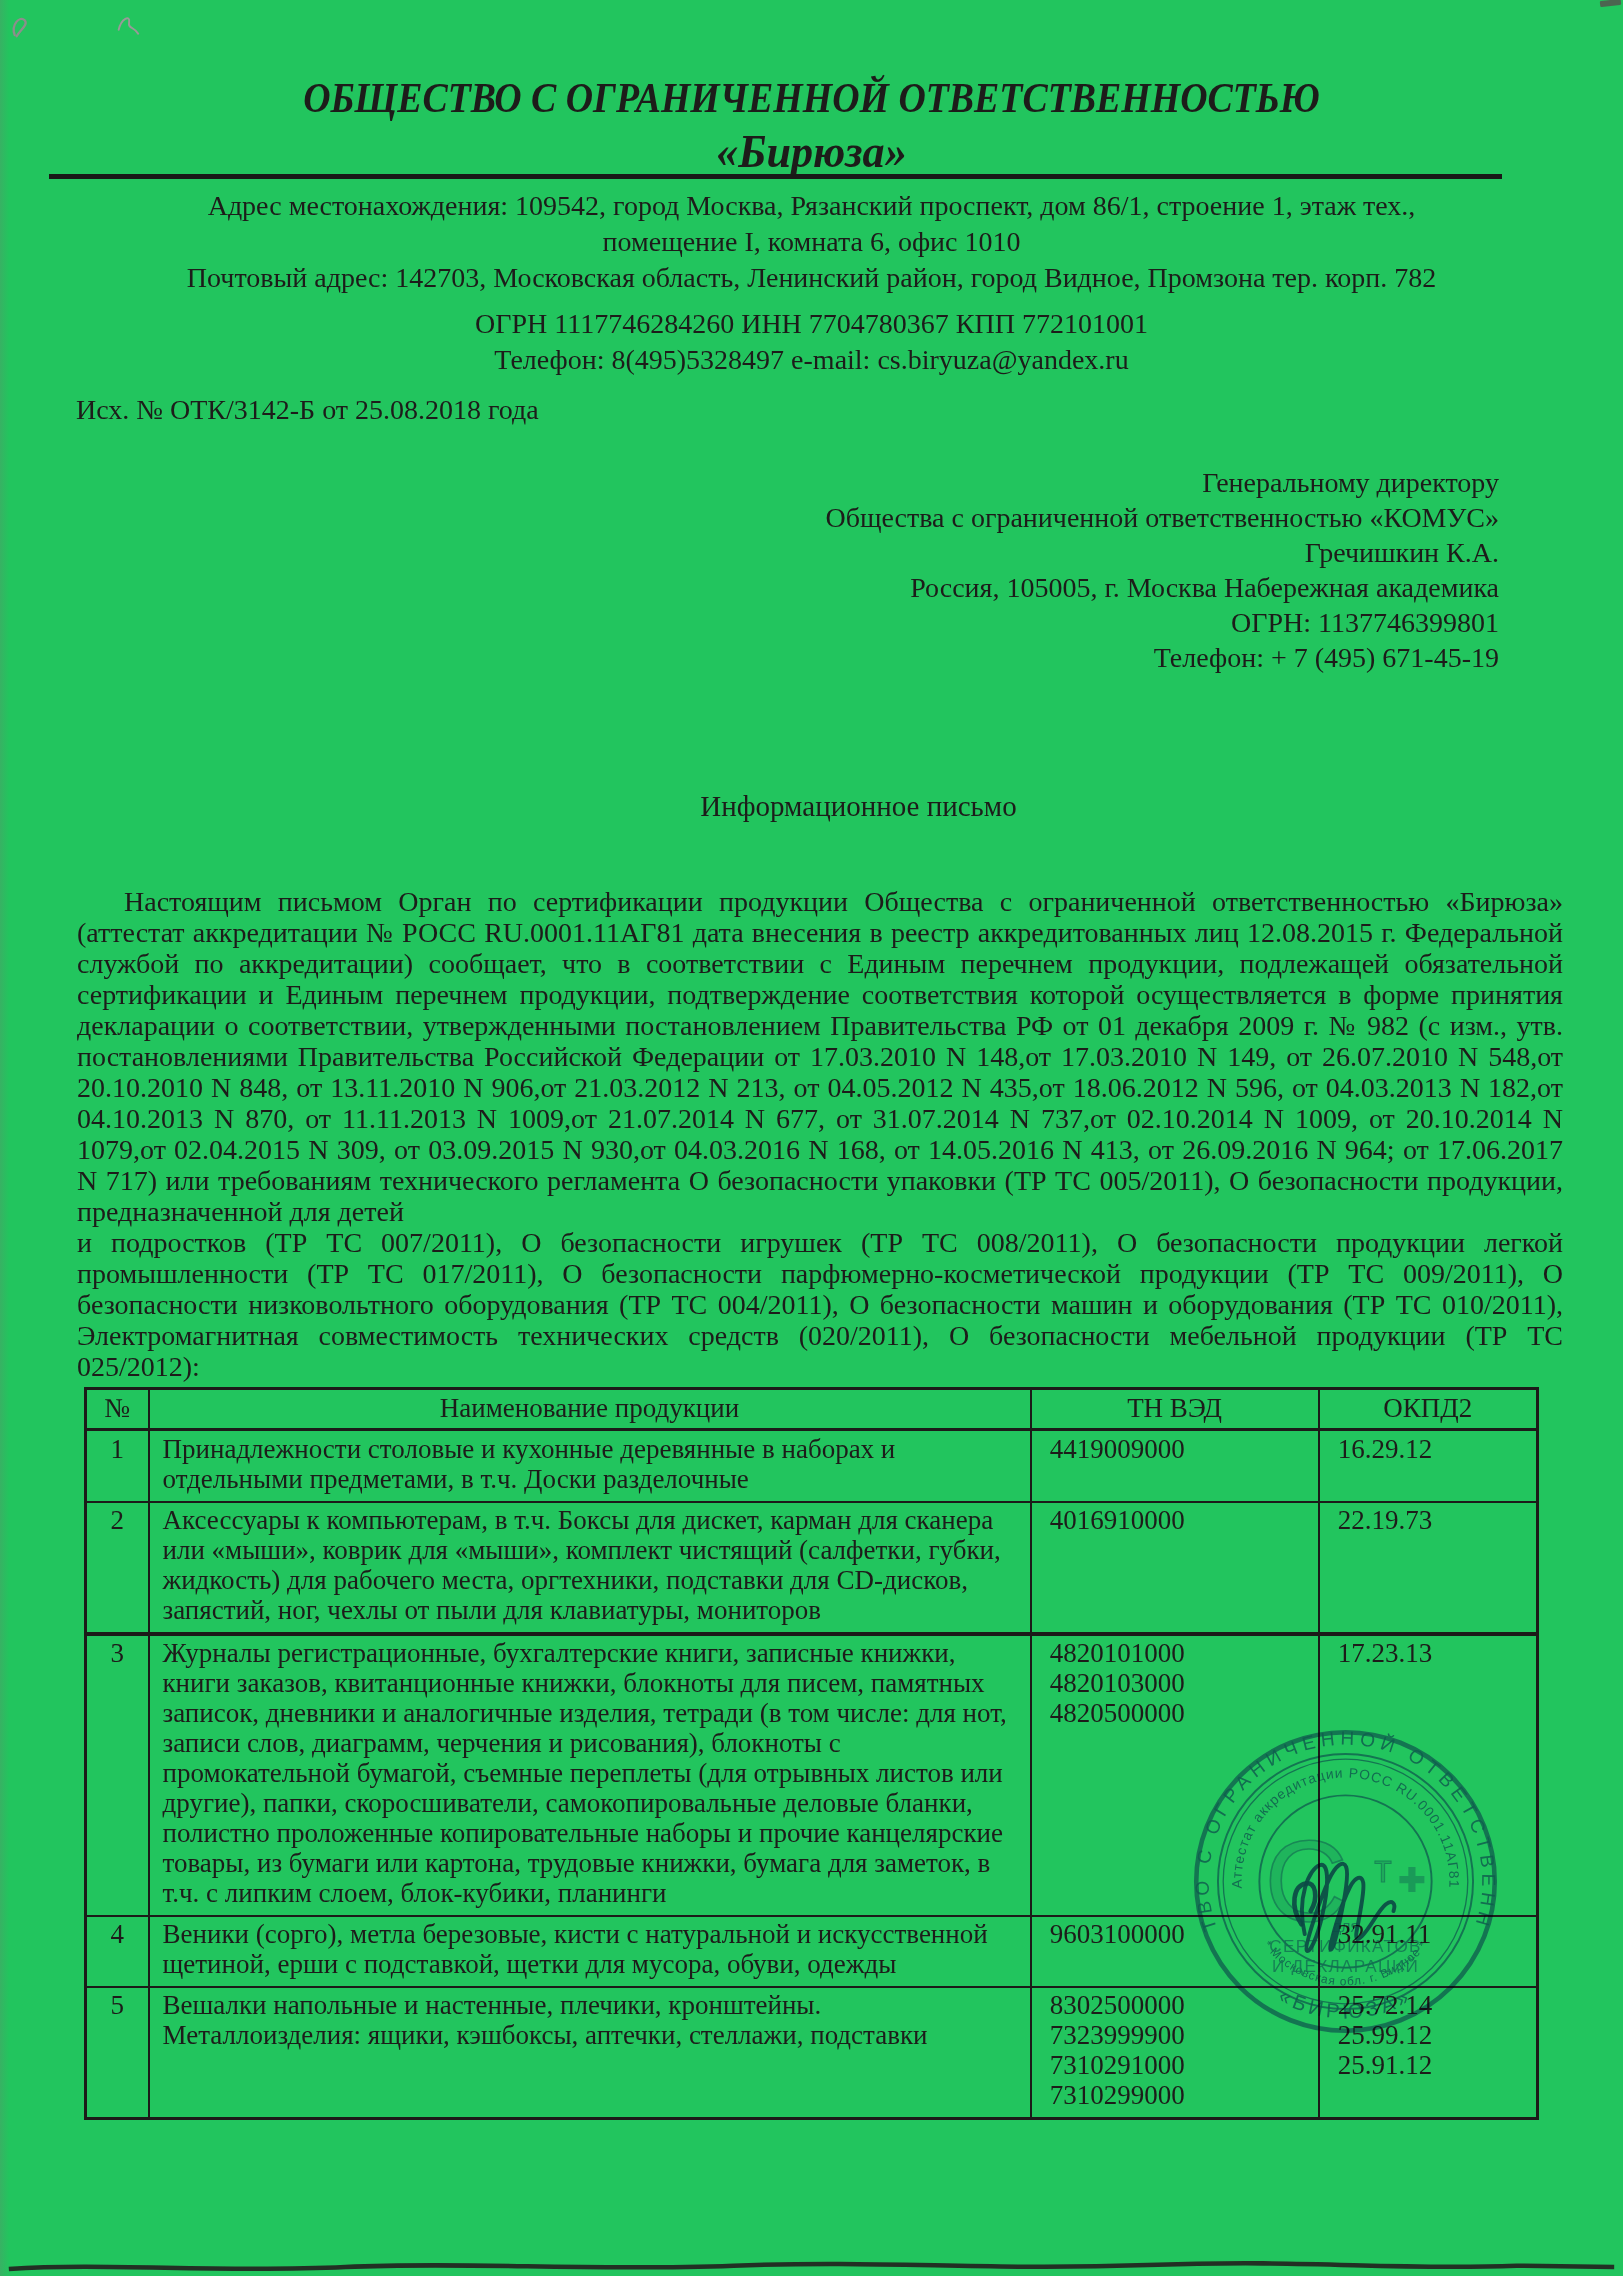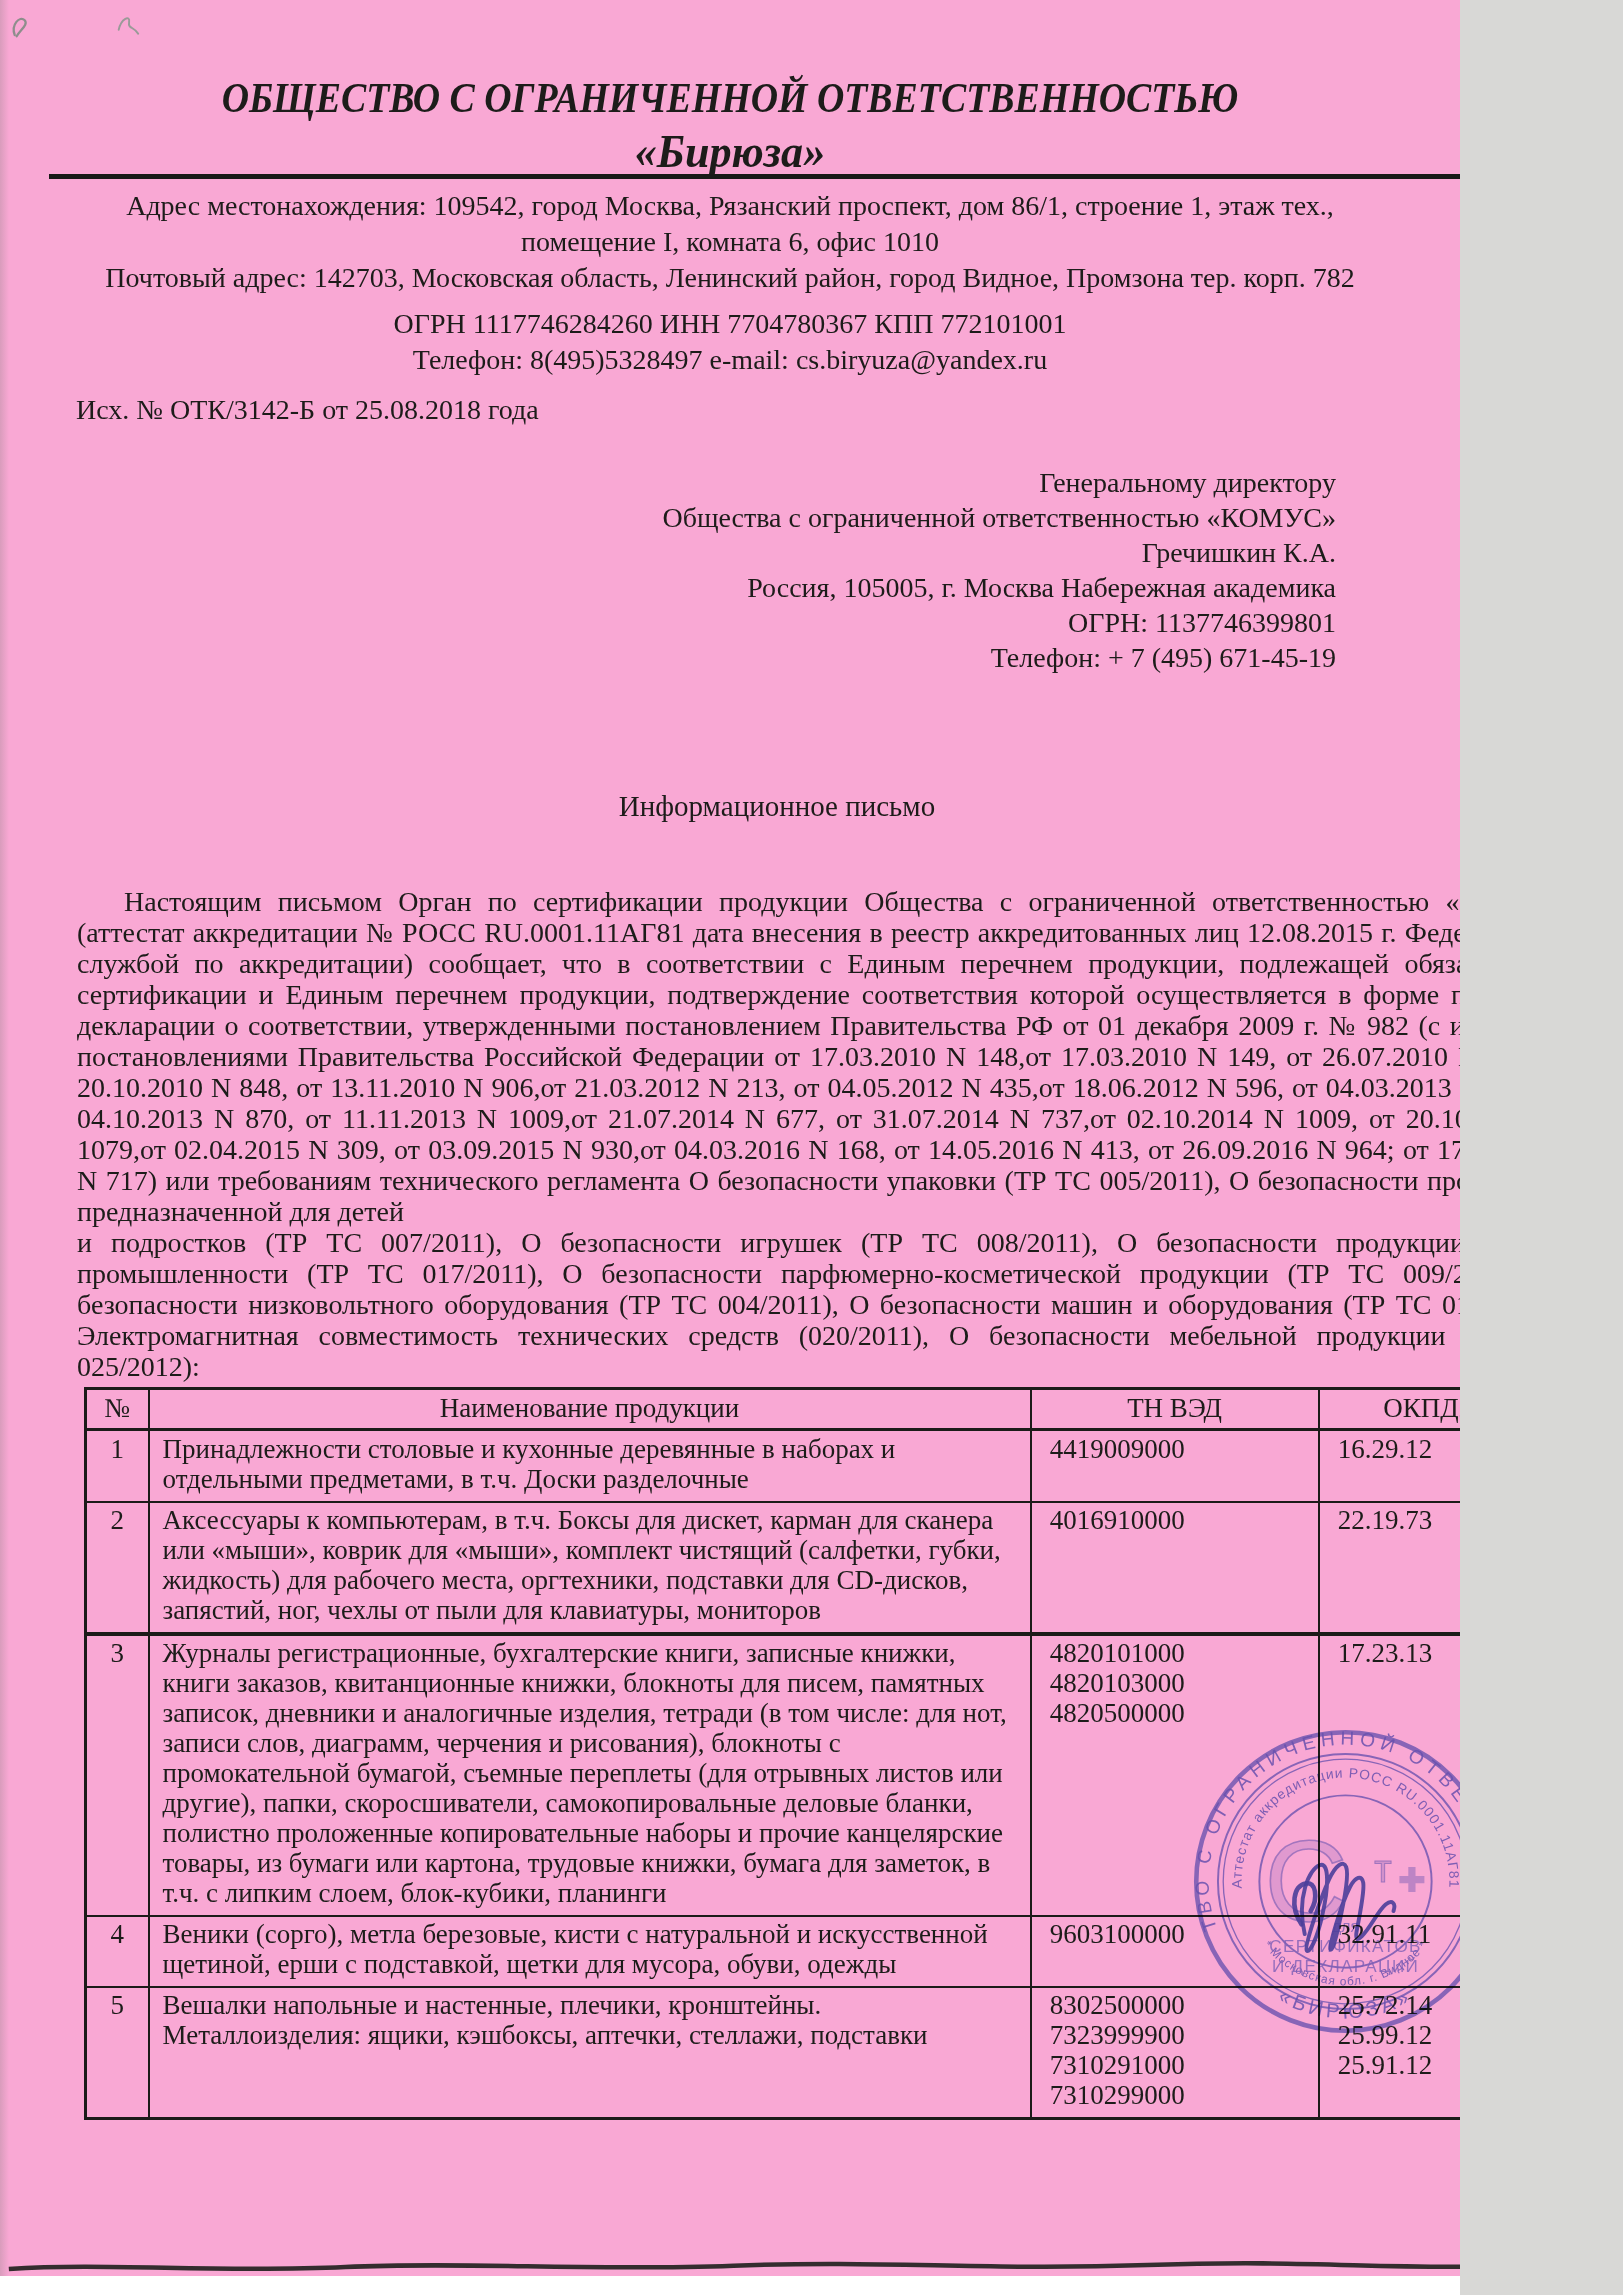--- a/index.html
+++ b/index.html
@@ -1,18 +1,18 @@
 <!DOCTYPE html>
 <html style="font-size:10.5px"><head>
 <meta charset="utf-8">
 <style>
   html,body { margin:0; padding:0; background:#d8d8d6; }
   .page {
-    position:relative; width:1460px; height:2295px;
-    background:#f9a8d4;
+    position:relative; width:1623px; height:2295px;
+    background:#22c55e;
     font-family:"Liberation Serif", serif;
     color:#1d1c1a; overflow:hidden;
   }
   .center { position:absolute; left:0; width:100%; text-align:center; }
 
   
   .t1 { top:73px; font-size:43px; font-weight:bold; font-style:italic; transform:scaleX(.88); white-space:nowrap; }
   .t2 { top:124px; font-size:47px; font-weight:bold; font-style:italic; transform:scaleX(.94); }
   .rule { position:absolute; top:174px; left:49px; width:1453px; height:4.6px; background:#191917; }
   .addr { top:188px; font-size:28px; line-height:36px; }

